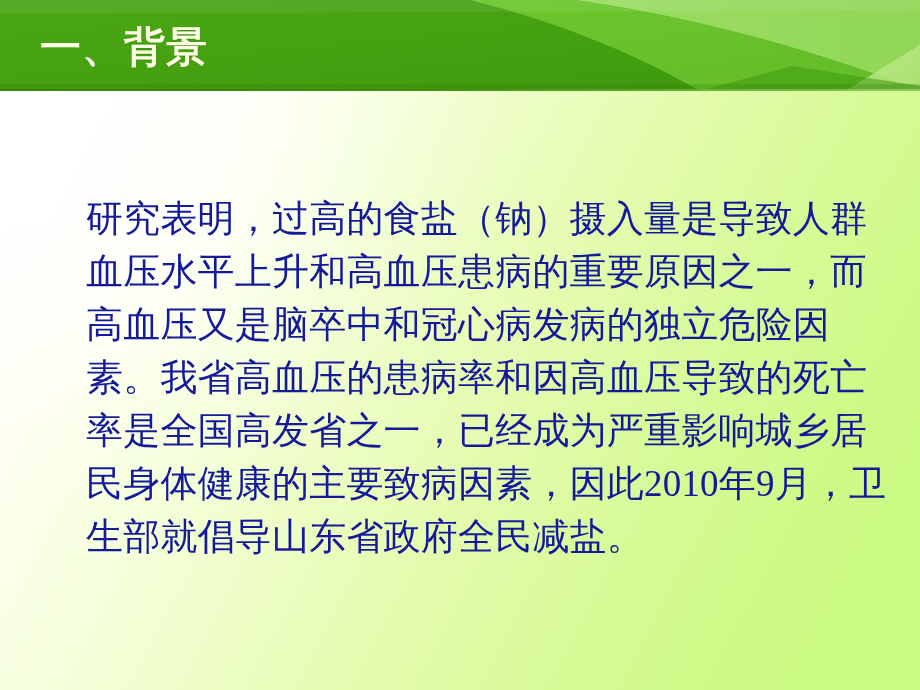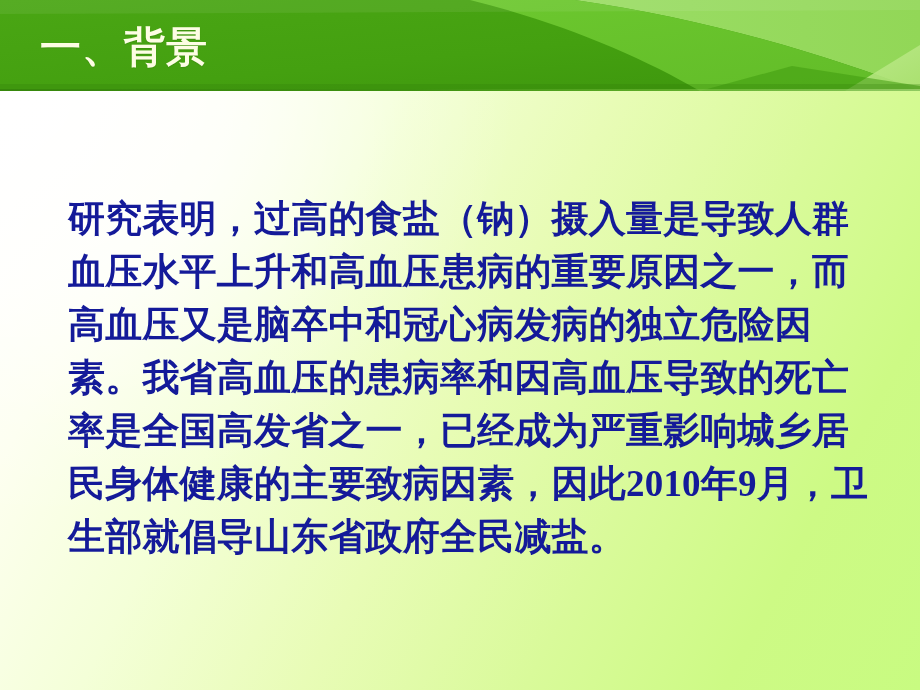--- a/index.html
+++ b/index.html
@@ -84,28 +84,28 @@
     font-weight: 700;
     letter-spacing: 1px;
     color: #fdfde4;
     white-space: nowrap;
     text-shadow: 0 1px 1px rgba(0,0,0,0.10);
   }
 
   
   .body-text {
     position: absolute;
-    left: 68px;
+    left: 86px;
     top: 192px;
     width: 812px;
     margin: 0;
     font-family: "Liberation Serif", "DejaVu Serif", serif;
     font-size: 37px;
     line-height: 53px;
-    font-weight: 700;
+    font-weight: 400;
     color: #141a99;
     letter-spacing: 0.2px;
     text-align: left;
     white-space: pre-wrap;
     word-break: break-all;
   }
 </style>
 </head>
 <body>
 

